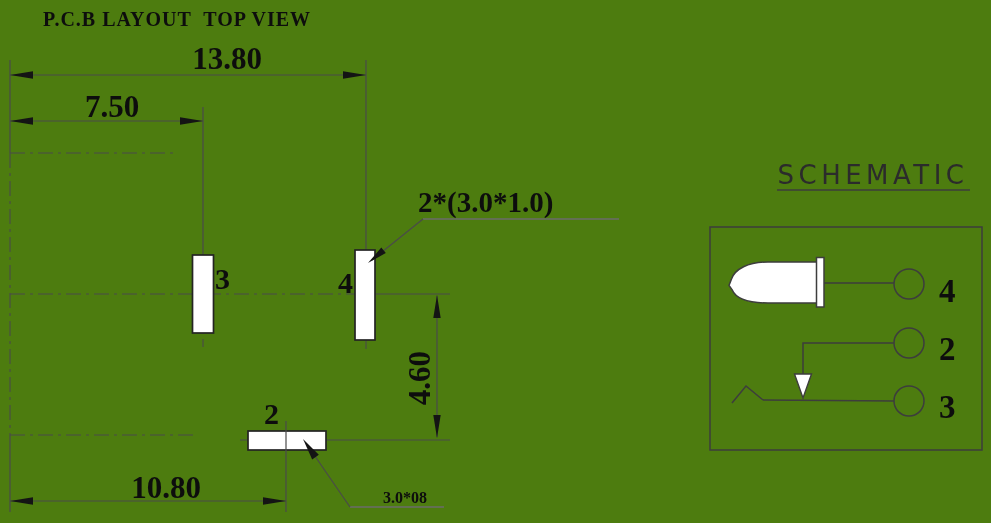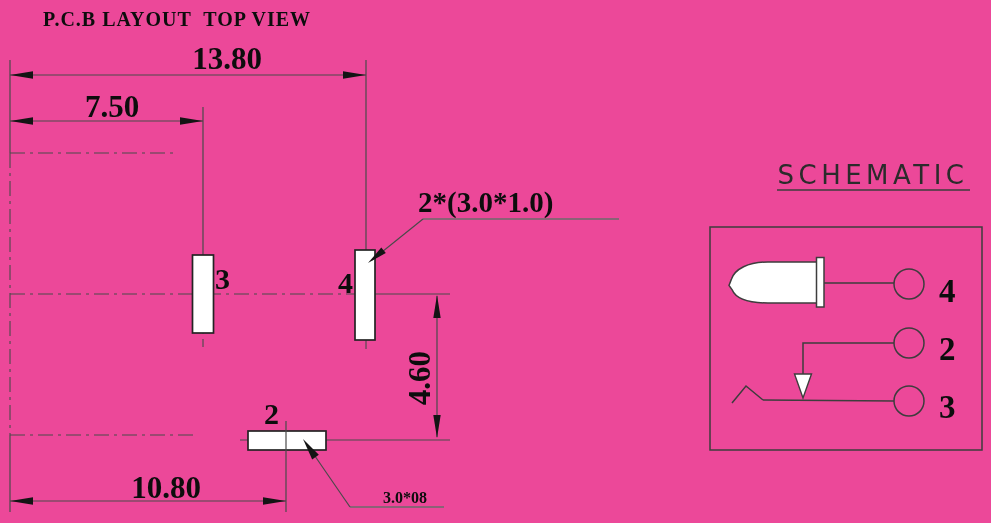--- a/index.html
+++ b/index.html
@@ -1,16 +1,16 @@
 <!DOCTYPE html>
 <html><head>
 <meta charset="utf-8">
 <style>
   html,body{margin:0;padding:0;background:#fff;}
-  .canvas{position:relative;width:991px;height:523px;background:#ec4899;overflow:hidden;
+  .canvas{position:relative;width:991px;height:523px;background:#4d7c0f;overflow:hidden;
           font-family:"Liberation Serif",serif;}
   svg{display:block}
   
   .ln   {stroke:#4a4a4a;stroke-width:1.2;fill:none;}
   .lng  {stroke:#6b6b6b;stroke-width:1.4;fill:none;}
   .cl   {stroke:#4a4a4a;stroke-width:1.1;fill:none;stroke-dasharray:15 5 3 5;}
   .pad  {fill:#ffffff;stroke:#242424;stroke-width:1.7;}
   .ar   {fill:#141414;stroke:none;}
   .sc   {stroke:#3d3d3d;stroke-width:1.5;fill:none;}
   .scf  {stroke:#3d3d3d;stroke-width:1.5;fill:#ffffff;}

